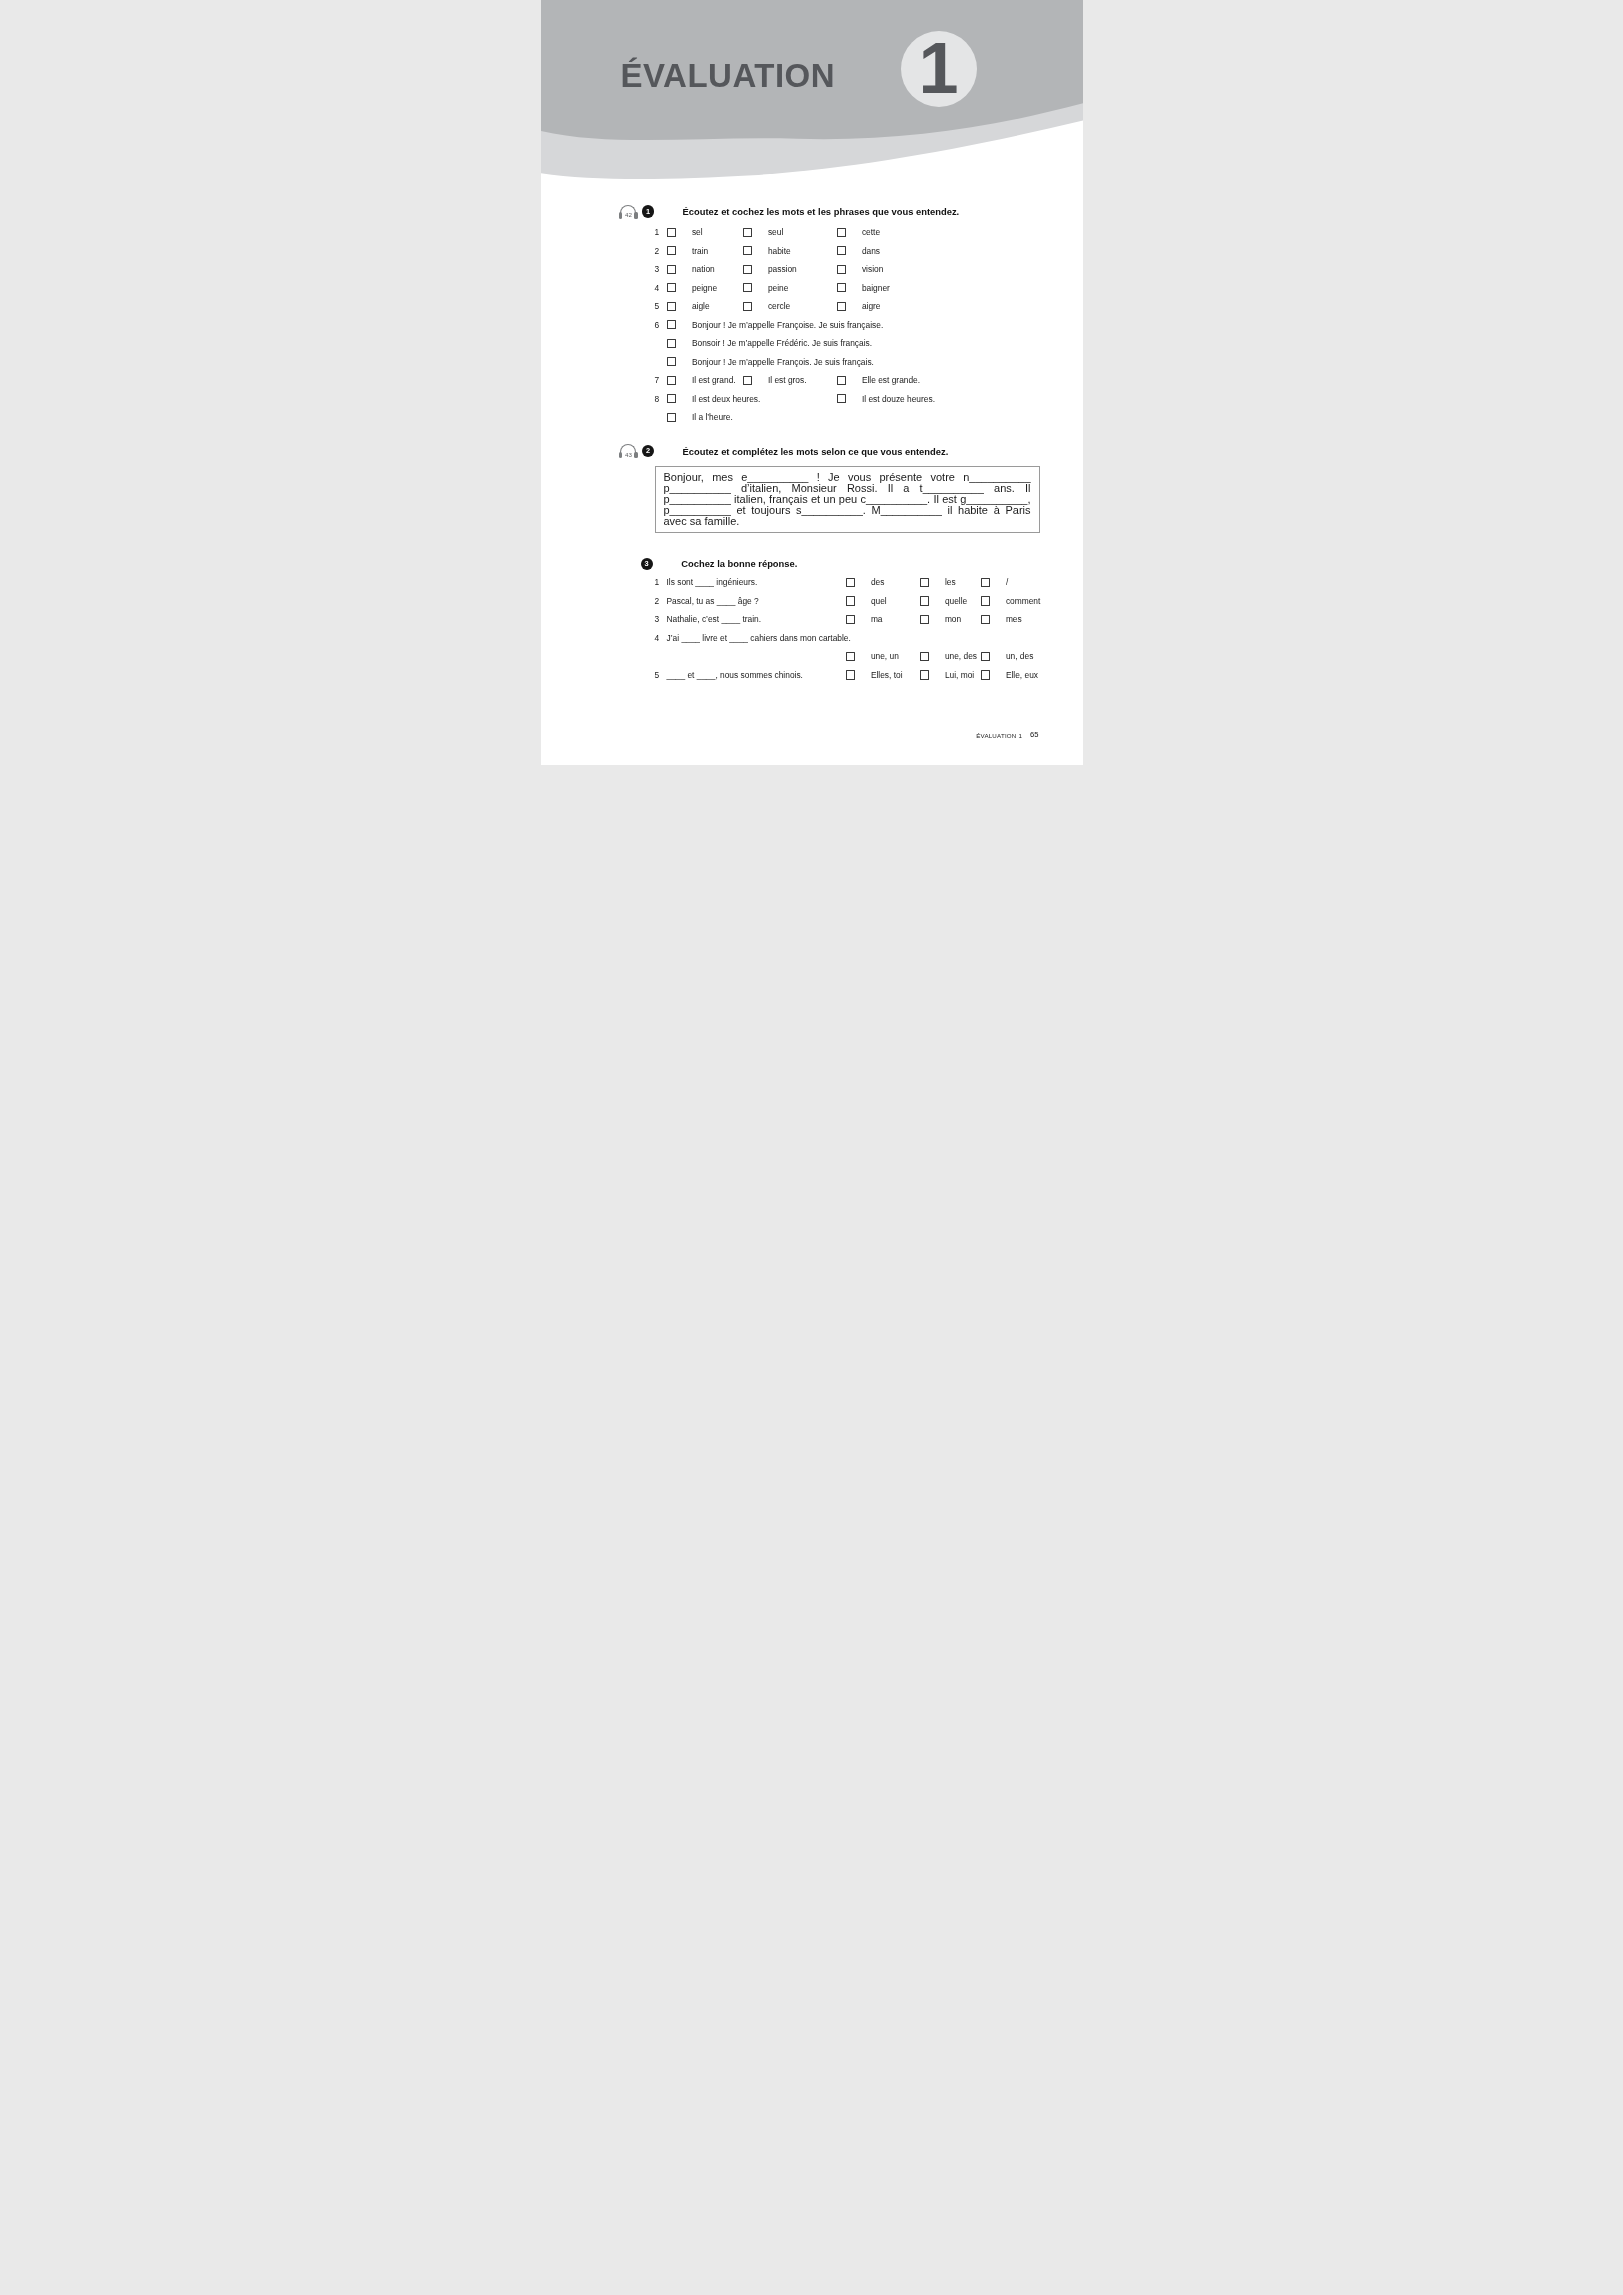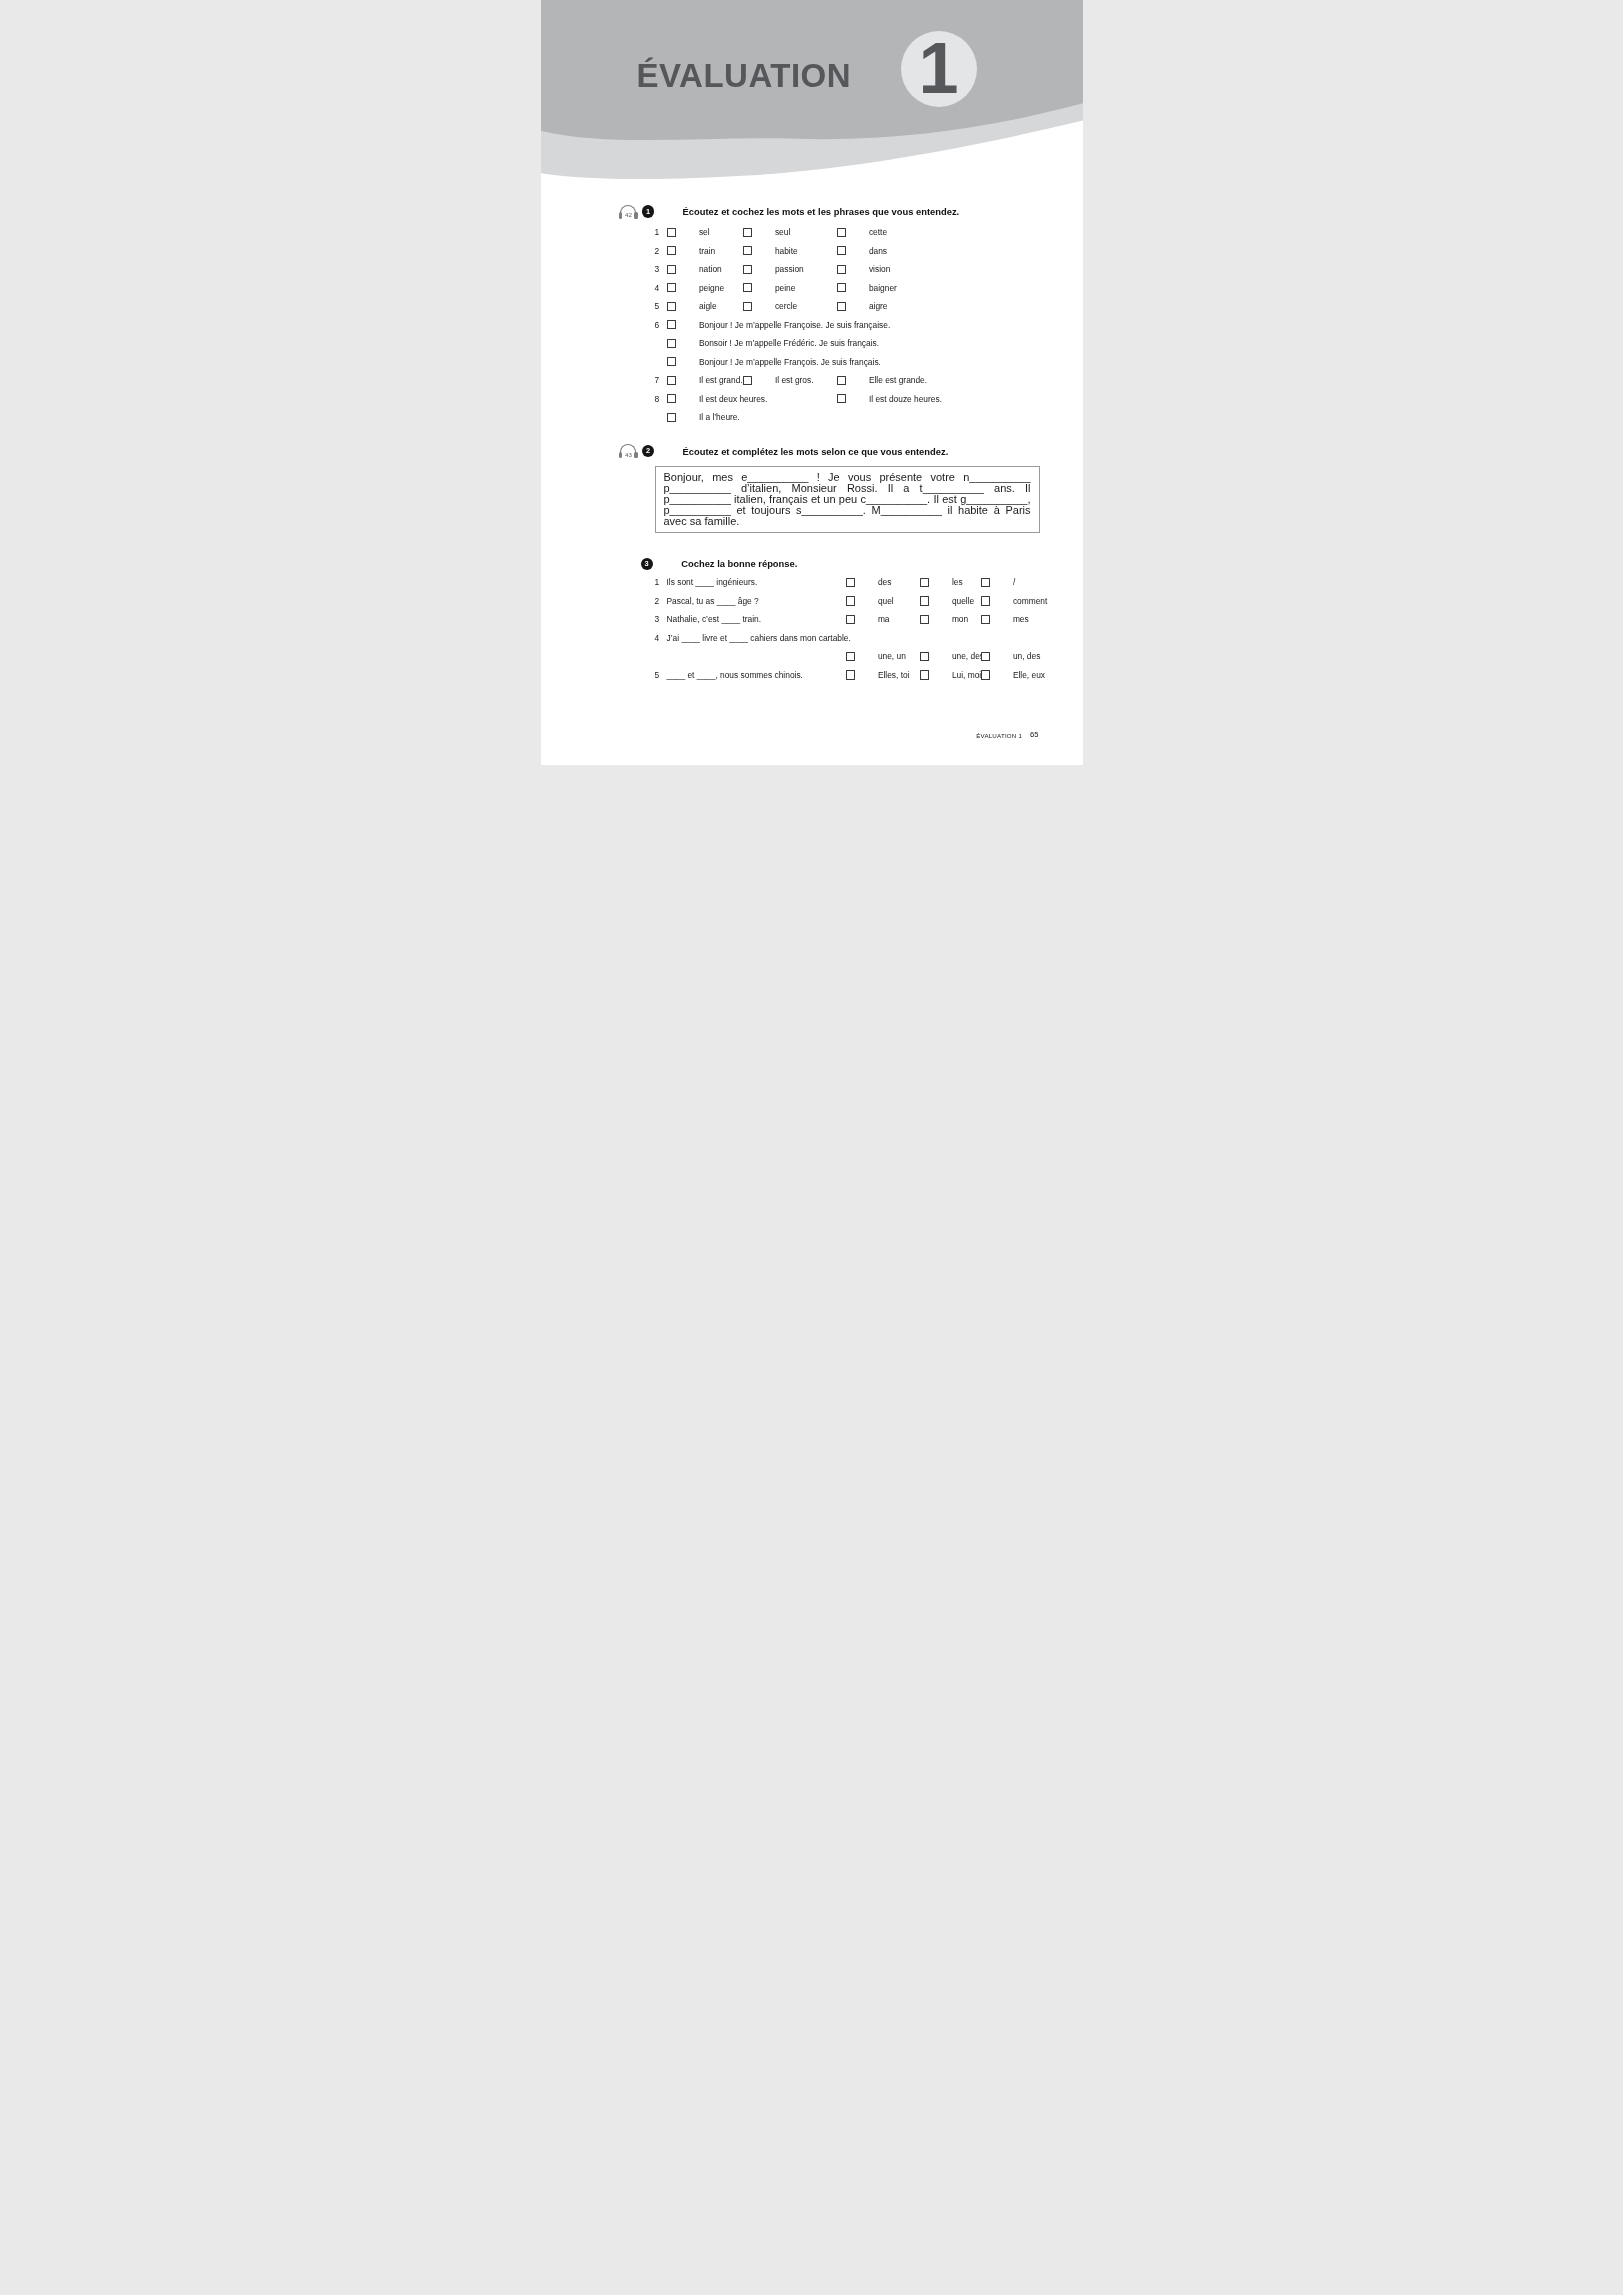--- a/index.html
+++ b/index.html
@@ -12,21 +12,21 @@
     font-family:"Liberation Sans", sans-serif;
     color:#1a1a1a;
   }
 
   
   .page-header { position:relative; height:187px; }
   .waves { position:absolute; left:0; top:0; width:100%; height:100%; display:block; }
   .wave-light { fill:#d6d7d9; }
   .wave-dark  { fill:#b3b5b7; }
   .page-title {
-    position:absolute; left:96px; top:57px; margin:0;
+    position:absolute; left:80px; top:57px; margin:0;
     font-size:33px; font-weight:700; letter-spacing:0.5px; color:#55575b;
   }
   .unit-circle {
     position:absolute; left:360px; top:31px; width:76px; height:76px;
     border-radius:50%; background:#e4e5e6;
     display:flex; align-items:center; justify-content:center;
   }
   .unit-number { font-size:72px; font-weight:700; color:#55575b; line-height:1; margin-top:-3px; }
 
   
@@ -52,21 +52,21 @@
     margin-right:4.4px; flex:0 0 auto;
   }
 
   
   .section-1 { margin-top:17px; }
   .ex1-body { margin:4px 30px 0 114px; }
   .ex1-row { display:grid; grid-template-columns:12px 76px 94px 1fr; align-items:center; height:18.5px; font-size:8.4px; }
   .ex1-row.wide { grid-template-columns:12px 1fr; }
   .ex1-row.two  { grid-template-columns:12px 170px 1fr; }
   .rownum { font-size:8.4px; color:#1a1a1a; }
-  .opt { display:flex; align-items:center; gap:23px; min-width:0; }
+  .opt { display:flex; align-items:center; gap:16px; min-width:0; }
   .cb {
     width:7.4px; height:7.4px; flex:0 0 auto; background:#fff;
     border:0.8px solid #3a3a3a; border-radius:0.5px; cursor:pointer;
   }
   .opt-label { white-space:nowrap; }
 
   
   .section-2 { margin-top:17px; }
   .cloze-box {
     margin:7px 0 0 114px; width:367px;

